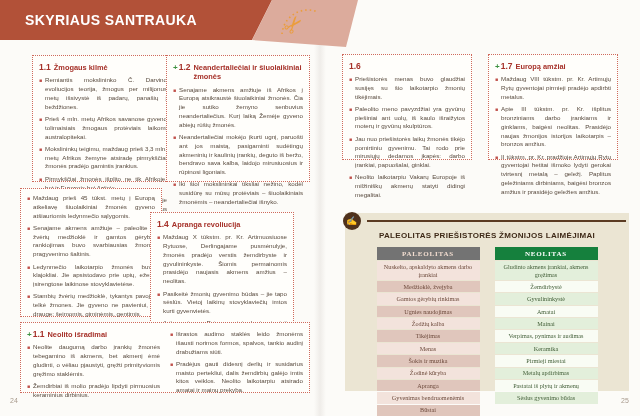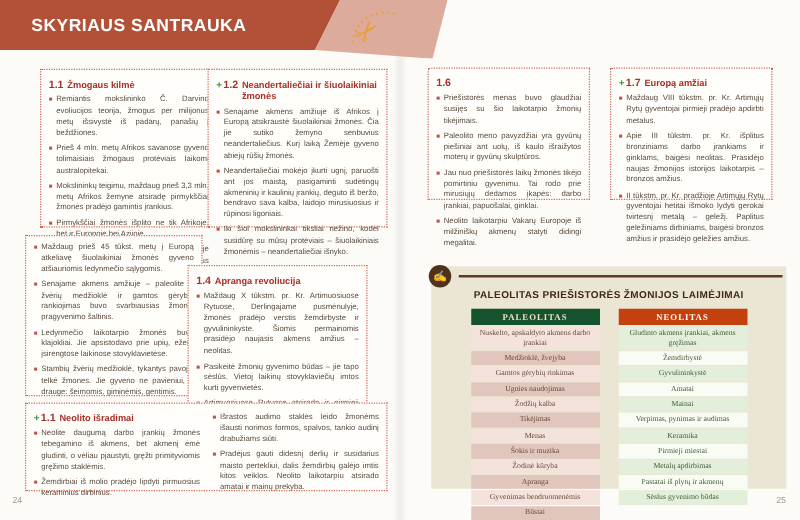--- a/index.html
+++ b/index.html
@@ -70,22 +70,22 @@
   .ptable {
     position:absolute; top:34px; left:0; right:0;
     display:flex; justify-content:center; gap:15px;
   }
   .pcol { width:103px; }
   .pcol-header {
     font-family:"Liberation Serif", serif; font-weight:bold;
     font-size:7px; letter-spacing:.8px; text-align:center;
     padding:2.5px 2px; margin-bottom:1px;
   }
-  .pcol-header.paleo { background:#14532d; color:#f2ddd0; }
-  .pcol-header.neo   { background:#c2410c; color:#ffffff; }
+  .pcol-header.paleo { background:#737373; color:#f2ddd0; }
+  .pcol-header.neo   { background:#15803d; color:#ffffff; }
   .pcell {
     font-family:"Liberation Serif", serif; font-size:6.2px; line-height:1.25;
     text-align:center; padding:1.8px 3px; margin-bottom:1px;
   }
   .pcell.paleo { color:#6d4a3c; }
   .pcell.paleo.odd  { background:#f3e3dc; }
   .pcell.paleo.even { background:#e0c6bc; }
   .pcell.neo { color:#44603a; }
   .pcell.neo.odd  { background:#e3efdb; }
   .pcell.neo.even { background:#f9fcf4; }

